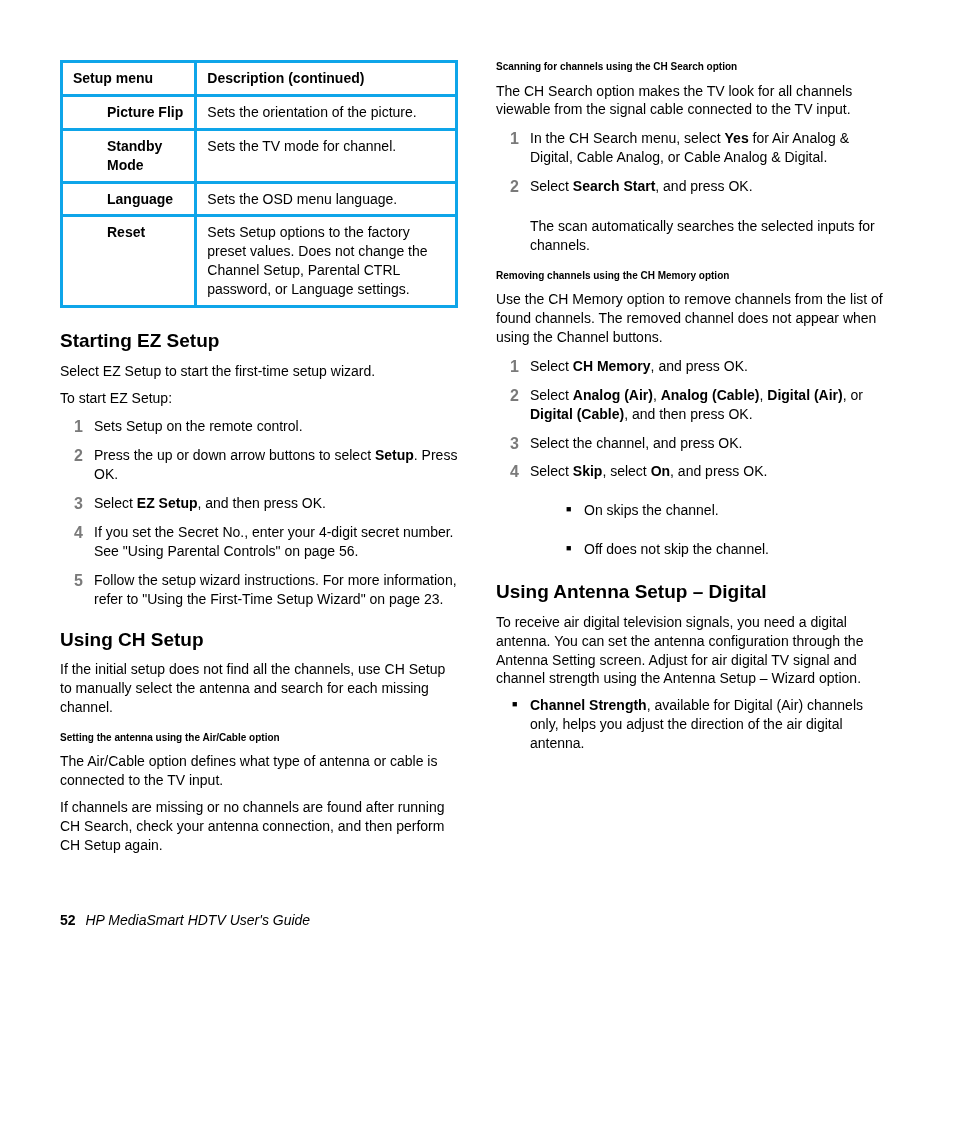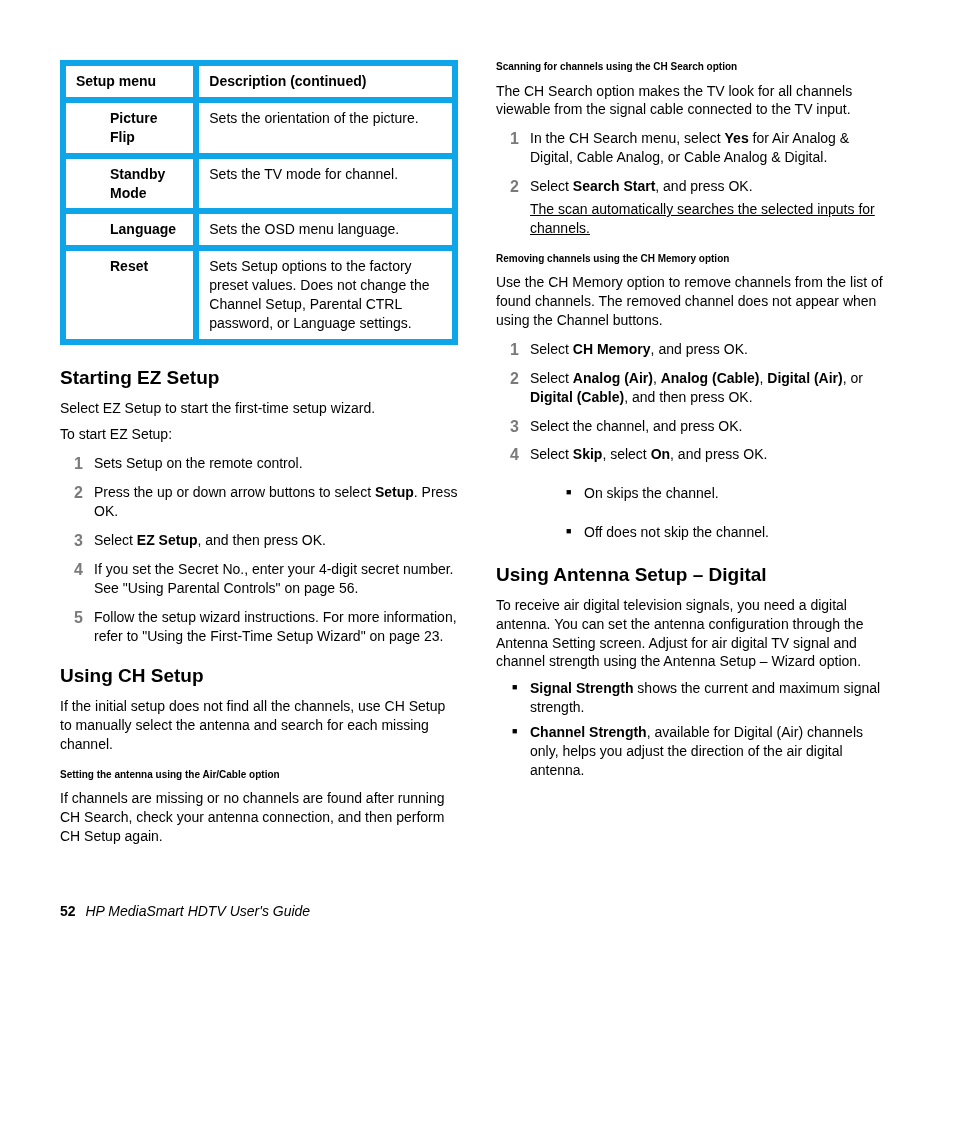--- a/index.html
+++ b/index.html
@@ -20,21 +20,21 @@
   .col {
     flex: 1;
     min-width: 0;
   }
   table.setup {
     border-collapse: collapse;
     width: 100%;
     margin-bottom: 20px;
   }
   table.setup th, table.setup td {
-    border: 6px solid #0ea5e9;
+    border: 3px solid #0ea5e9;
     padding: 6px 10px;
     text-align: left;
     vertical-align: top;
     font-size: 14px;
   }
   table.setup th {
     font-weight: bold;
   }
   table.setup td.key {
     font-weight: bold;
@@ -100,22 +100,21 @@
     margin: 20px 0;
   }
   ul.sub-bullets > li::before {
     content: "■";
     position: absolute;
     left: 36px;
     top: 2px;
     font-size: 9px;
   }
   .step-sub {
-    margin: 4px 0 0 0;
-    text-decoration: underline;
+    margin: 21px 0 0 0;
   }
   .footer {
     margin-top: 48px;
     font-size: 14px;
   }
   .footer .pn {
     font-weight: bold;
   }
   .footer .ft {
     font-style: italic;
@@ -179,20 +178,21 @@
       <li>
         <span class="num">5</span>
         <span>Follow the setup wizard instructions. For more information, refer to "Using the First-Time Setup Wizard" on page 23.</span>
       </li>
     </ol>
 
     <h2>Using CH Setup</h2>
     <p>If the initial setup does not find all the channels, use CH Setup to manually select the antenna and search for each missing channel.</p>
 
     <h3 class="sub">Setting the antenna using the Air/Cable option</h3>
+    <p>The Air/Cable option defines what type of antenna or cable is connected to the TV input.</p>
     <p>If channels are missing or no channels are found after running CH Search, check your antenna connection, and then perform CH Setup again.</p>
 
   </div>
 
   <div class="col">
 
     <h3 class="sub" style="margin-top:0">Scanning for channels using the CH Search option</h3>
     <p>The CH Search option makes the TV look for all channels viewable from the signal cable connected to the TV input.</p>
 
     <ol class="steps">
@@ -230,21 +230,20 @@
           <li>On skips the channel.</li>
           <li>Off does not skip the channel.</li>
         </ul>
       </li>
     </ol>
 
     <h2>Using Antenna Setup – Digital</h2>
     <p>To receive air digital television signals, you need a digital antenna. You can set the antenna configuration through the Antenna Setting screen. Adjust for air digital TV signal and channel strength using the Antenna Setup – Wizard option.</p>
 
     <ul class="bullets">
-      <li><b>Signal Strength</b><span> shows the current and maximum signal strength.</span></li>
       <li><b>Channel Strength</b><span>, available for Digital (Air) channels only, helps you adjust the direction of the air digital antenna.</span></li>
     </ul>
 
   </div>
 </div>
 
 <div class="footer">
   <span class="pn">52</span>
   <span class="ft">HP MediaSmart HDTV User's Guide</span>
 </div>

